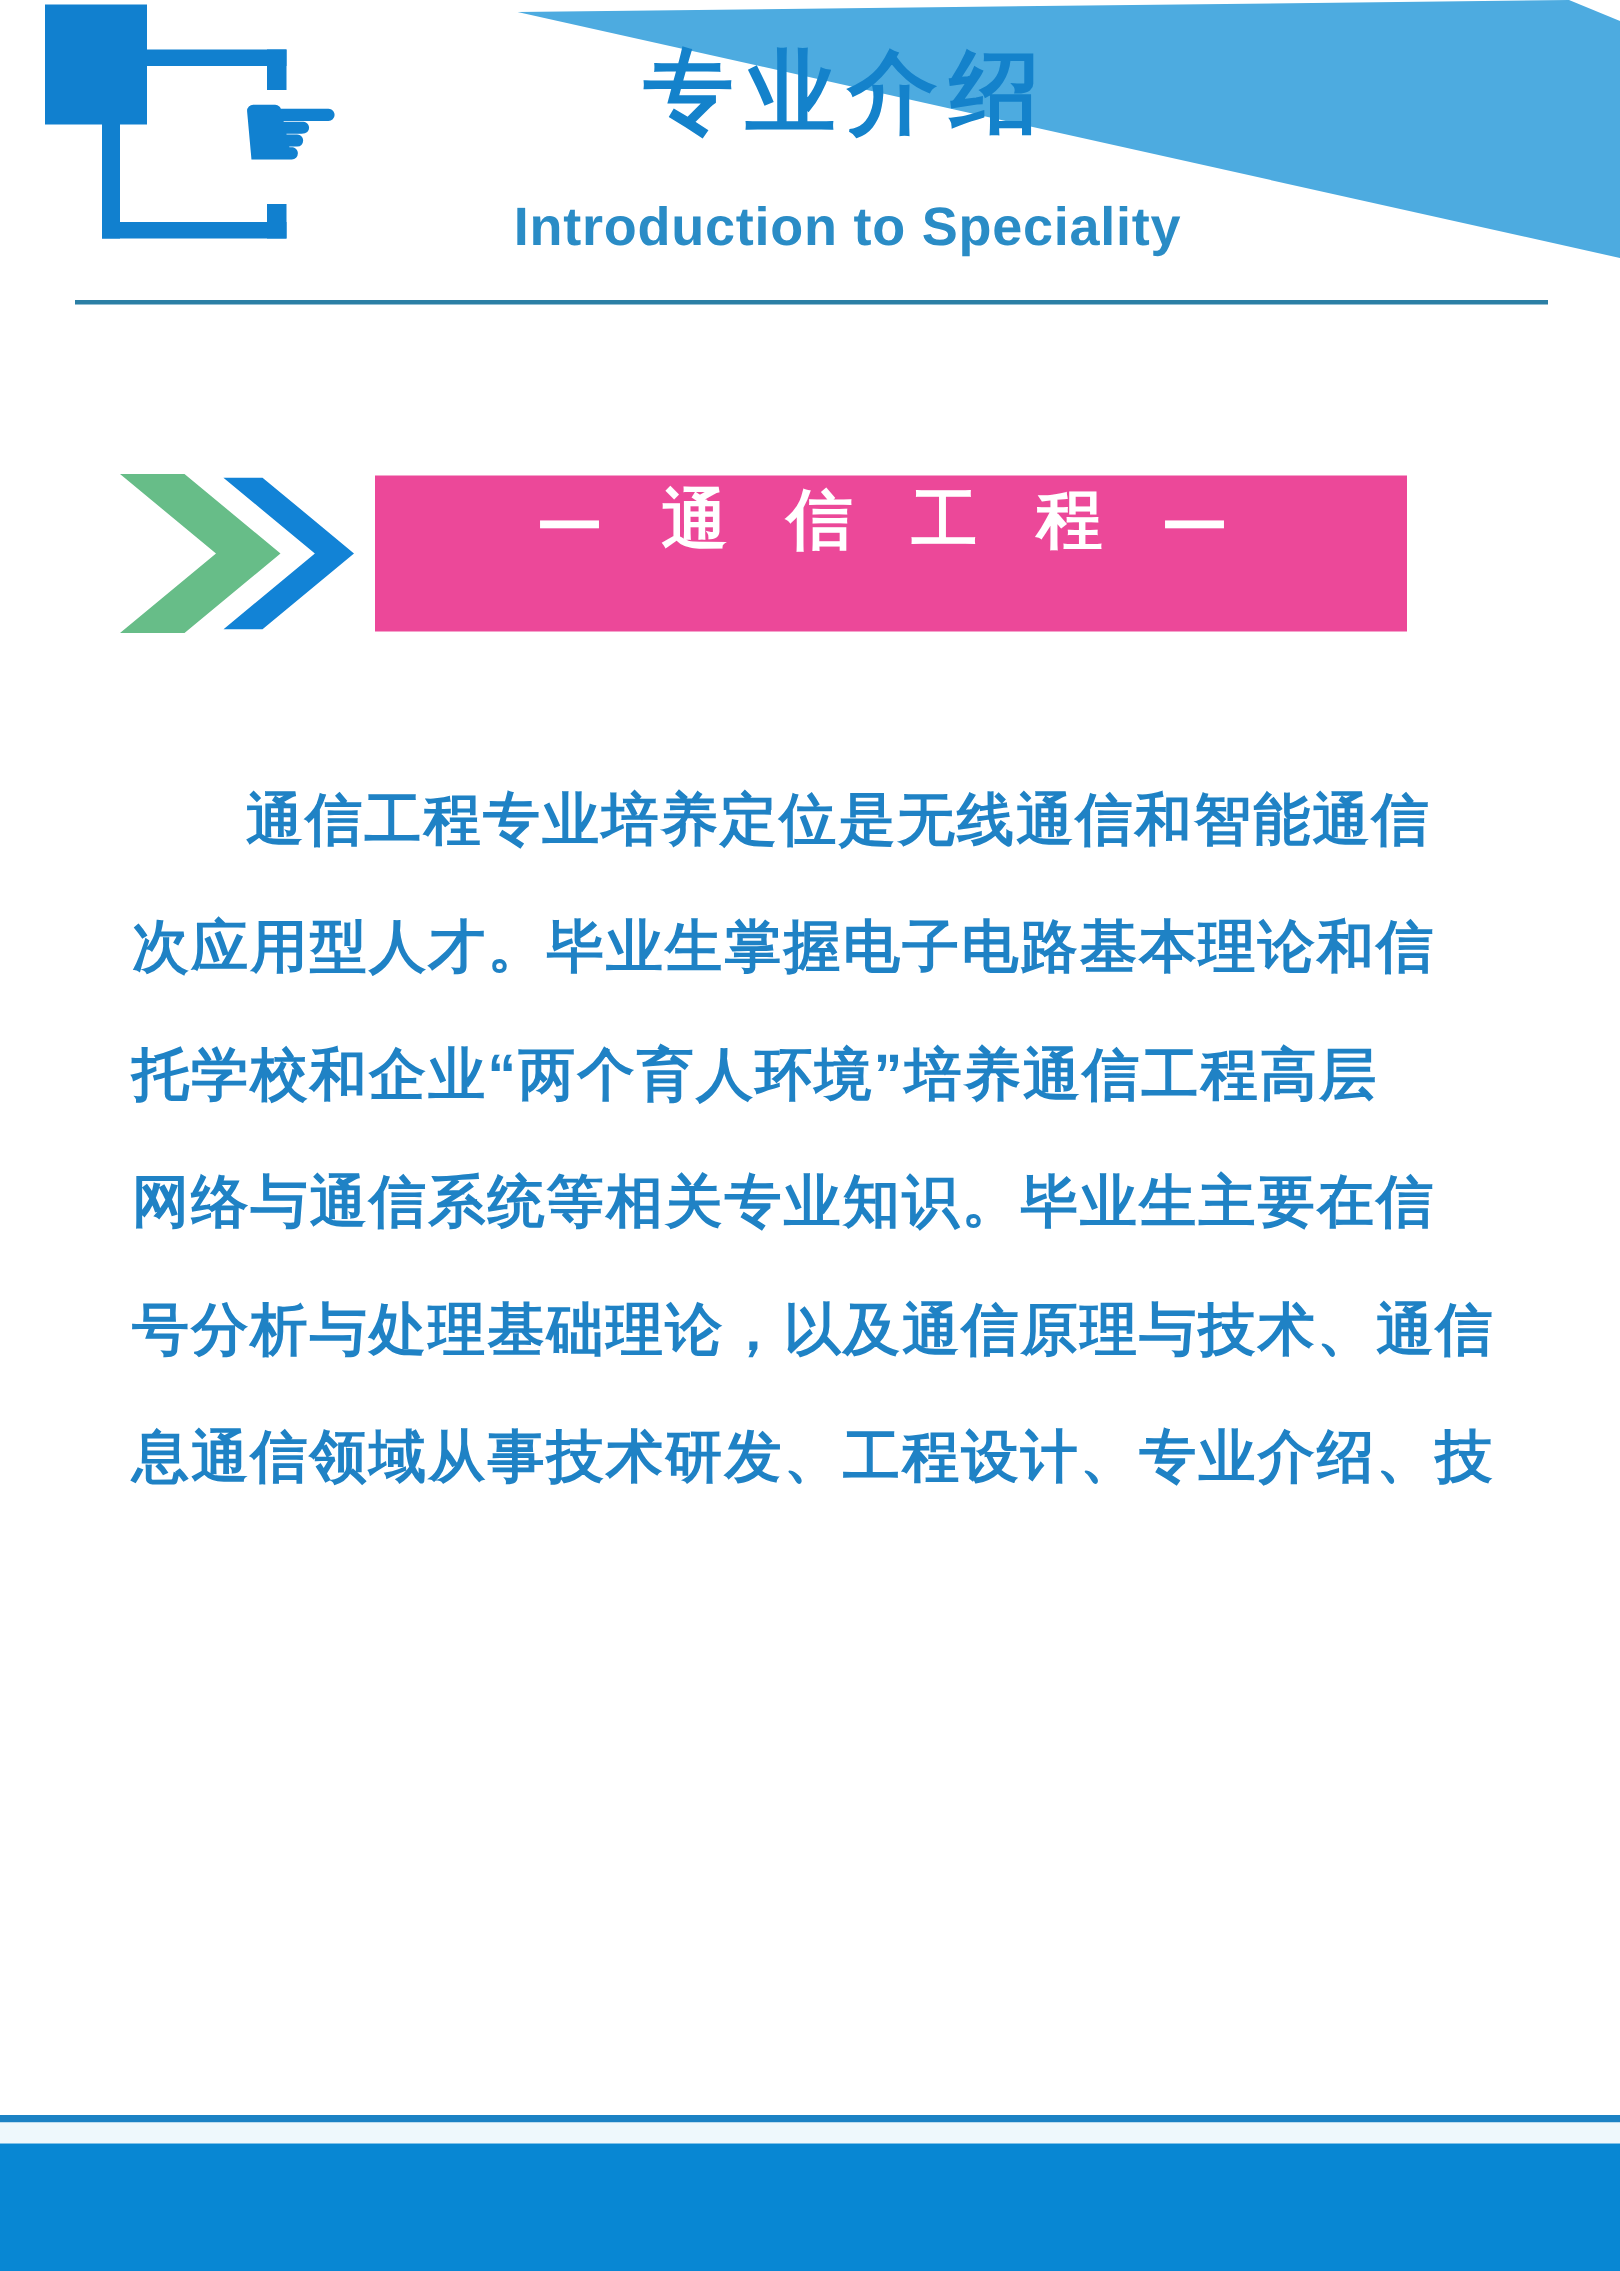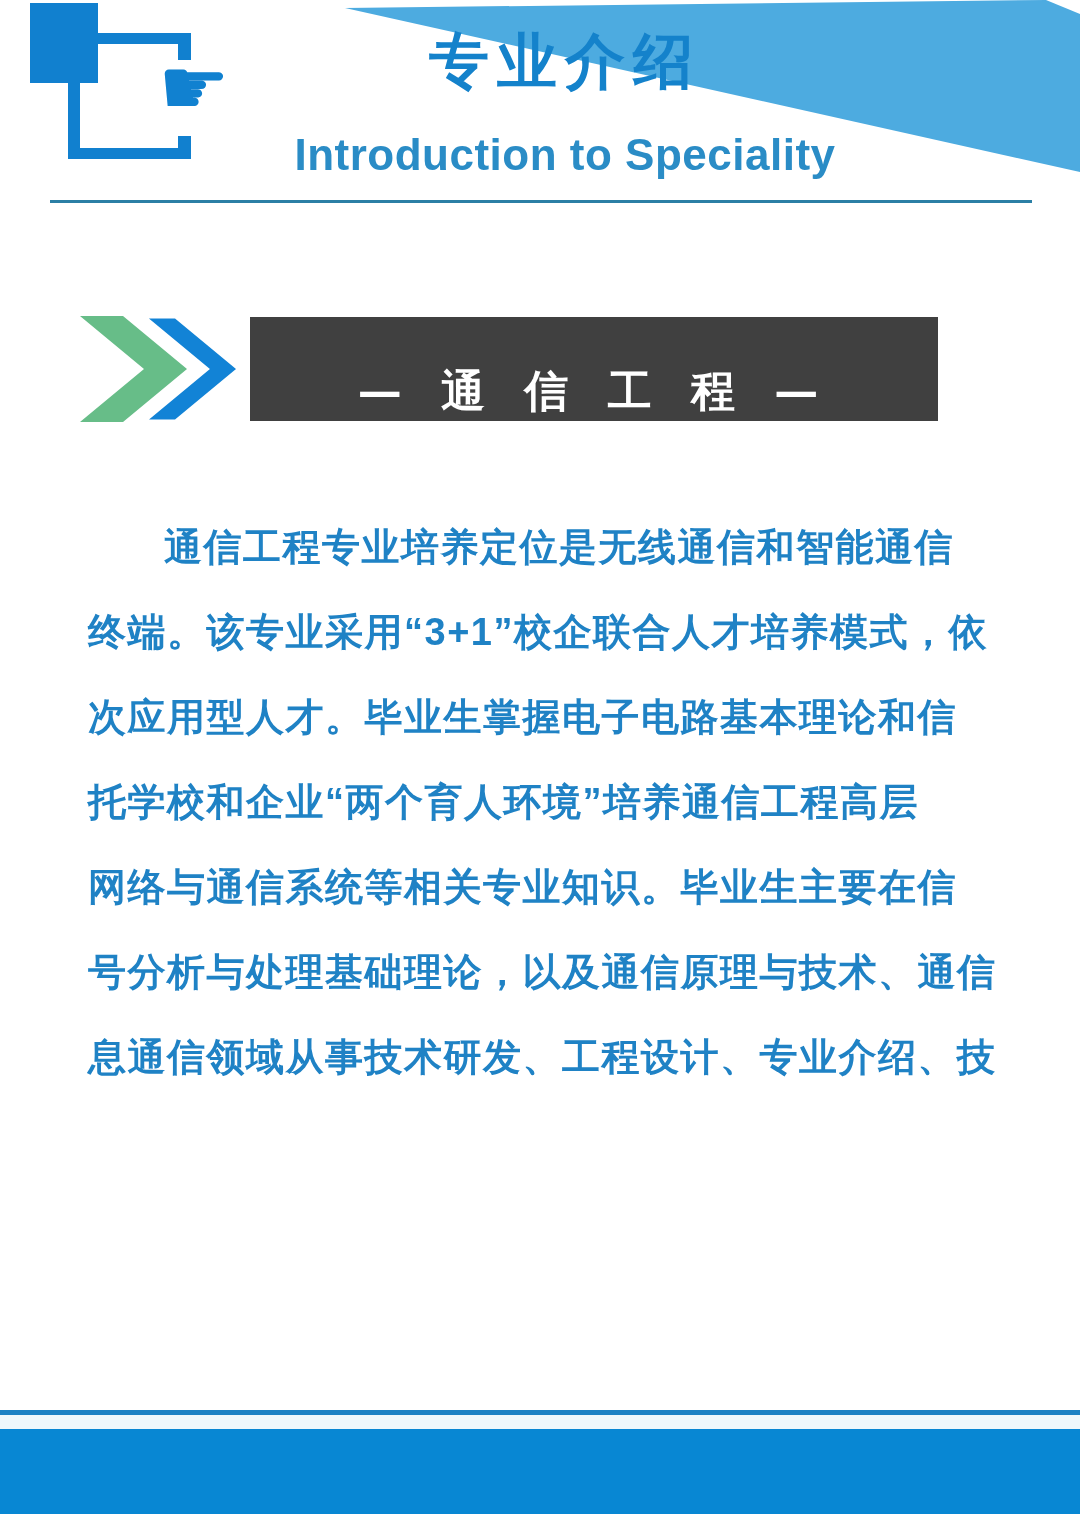--- a/index.html
+++ b/index.html
@@ -48,21 +48,21 @@
     color: #1482cb;
     font-family: "DejaVu Serif", "Liberation Serif", serif;
     white-space: nowrap;
   }
 
   .subtitle {
     position: absolute;
     left: 280px; top: 130px;
     width: 570px;
     text-align: center;
-    font-size: 44px;
+    font-size: 36px;
     font-weight: bold;
     color: #2a8cc6;
     letter-spacing: 0.5px;
     white-space: nowrap;
   }
 
   .separator {
     position: absolute;
     left: 50px; top: 200px;
     width: 982px; height: 3px;
@@ -71,23 +71,23 @@
 
   .chevrons {
     position: absolute;
     left: 75px; top: 316px;
   }
 
   .banner {
     position: absolute;
     left: 250px; top: 317px;
     width: 688px; height: 104px;
-    background: #404040;
+    background: #ec4899;
     display: flex;
-    align-items: flex-end;
+    align-items: flex-start;
     justify-content: center;
   }
   .banner-label {
     color: #ffffff;
     font-size: 44px;
     font-weight: bold;
     letter-spacing: 12px;
     white-space: nowrap;
     font-family: "DejaVu Serif", "Liberation Serif", serif;
   }
@@ -155,21 +155,20 @@
     <polygon fill="#67bd88" points="5,0 48,0 112,53 48,106 5,106 69,53"></polygon>
     <polygon fill="#1283d6" stroke="#ffffff" stroke-width="5" stroke-linejoin="miter" points="67,0 101,0 165,53 101,106 67,106 131,53"></polygon>
   </svg>
 
   <div class="banner">
     <span class="banner-label">— 通 信 工 程 —</span>
   </div>
 
   <div class="body-text">
     <div class="body-line">通信工程专业培养定位是无线通信和智能通信</div>
-    <div class="body-line">终端。该专业采用“3+1”校企联合人才培养模式，依</div>
     <div class="body-line">次应用型人才。毕业生掌握电子电路基本理论和信</div>
     <div class="body-line">托学校和企业“两个育人环境”培养通信工程高层</div>
     <div class="body-line">网络与通信系统等相关专业知识。毕业生主要在信</div>
     <div class="body-line">号分析与处理基础理论，以及通信原理与技术、通信</div>
     <div class="body-line">息通信领域从事技术研发、工程设计、专业介绍、技</div>
   </div>
 
   <div class="bottom-line"></div>
   <div class="bottom-gap"></div>
   <div class="footer-bar"></div>

